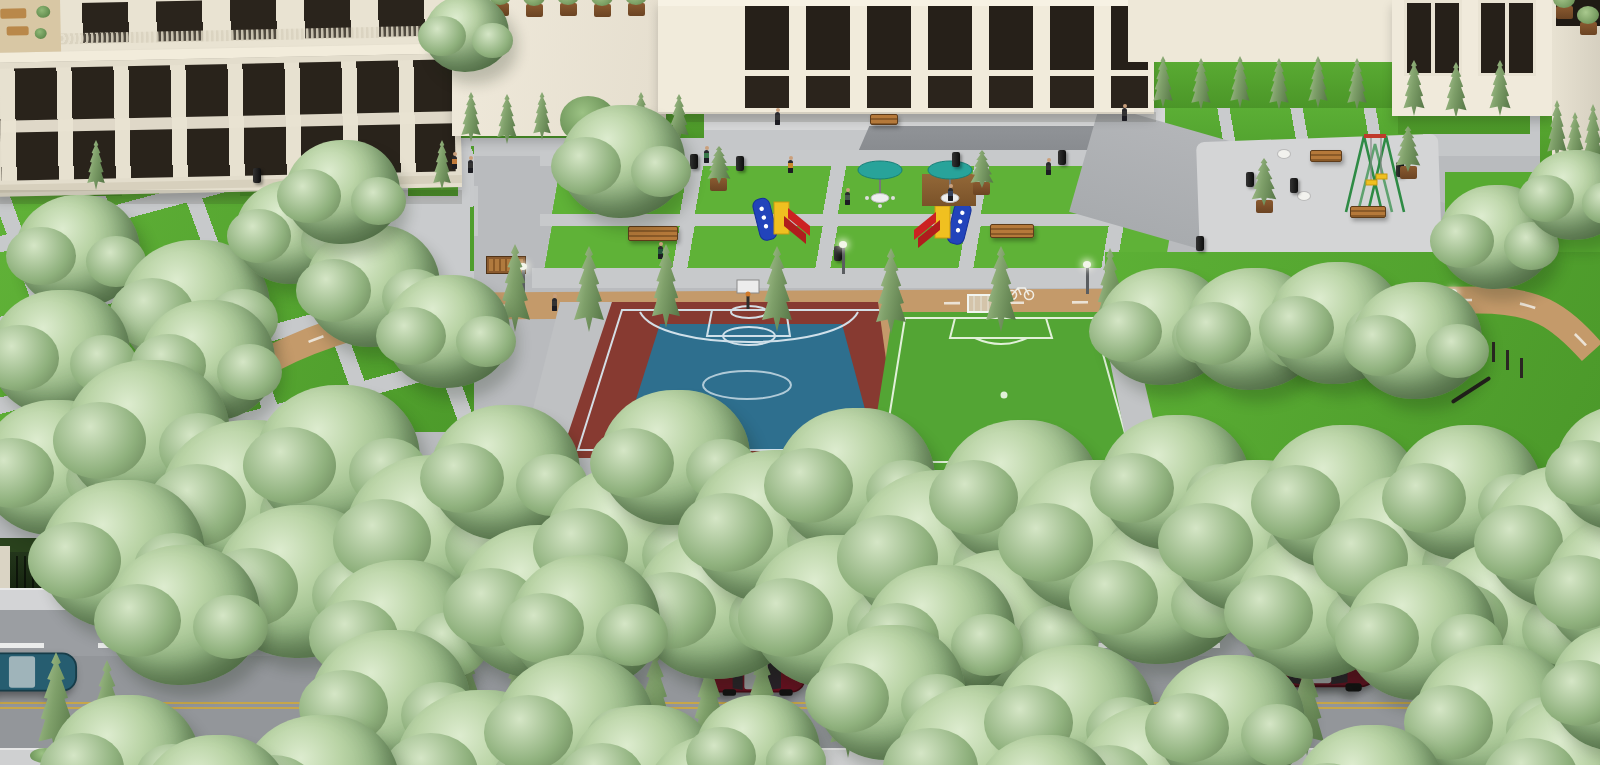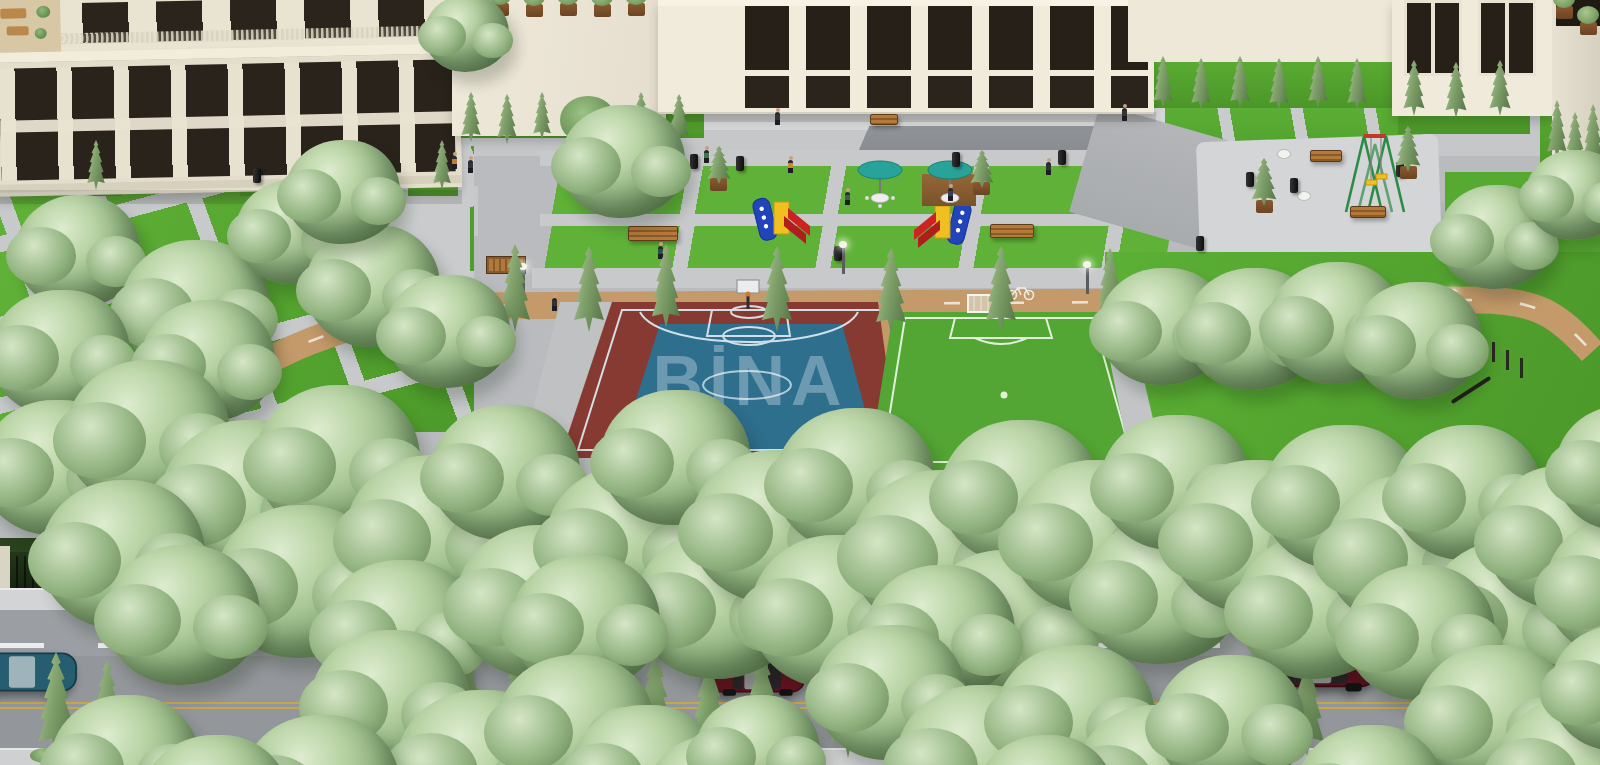--- a/index.html
+++ b/index.html
@@ -234,21 +234,20 @@
       <path d="M975,338 Q1001,350 1027,338"></path>
       <circle cx="1004" cy="395" r="2.5" fill="#e9f5e2"></circle>
     </g>
     <g>
       <rect x="968" y="295" width="38" height="17" fill="rgba(225,232,223,.55)" stroke="#f2f5f0" stroke-width="2"></rect>
       <path d="M974,295 v17 M981,295 v17 M988,295 v17 M995,295 v17 M1001,295 v17" stroke="rgba(240,244,238,.7)" stroke-width="1"></path>
     </g>
     <polygon points="1100,312 1128,312 1165,470 1132,470" fill="#c2c4c6"></polygon>
   </svg>
 
-  <div class="watermark z4">BİNA</div>
 
   <svg class="z3" style="left:752px;top:190px;width:62px;height:58px;" viewBox="0 0 62 58">
     <g transform="rotate(-14 14 28)">
         <rect x="4" y="8" width="17" height="42" rx="7" fill="#2244bb" stroke="#15309a"></rect>
         <circle cx="12" cy="18" r="2.2" fill="#fff"></circle>
         <circle cx="12" cy="27" r="2.2" fill="#fff"></circle>
         <circle cx="12" cy="36" r="2.2" fill="#fff"></circle>
       </g>
     <rect x="22" y="12" width="15" height="32" fill="#f0c020" stroke="#c89a10"></rect>
     <path d="M36,18 L58,36 L58,46 L36,28 Z" fill="#cc2222"></path>

